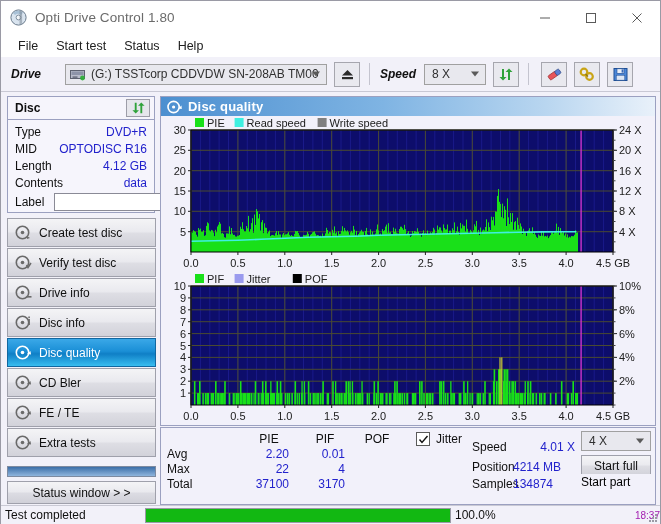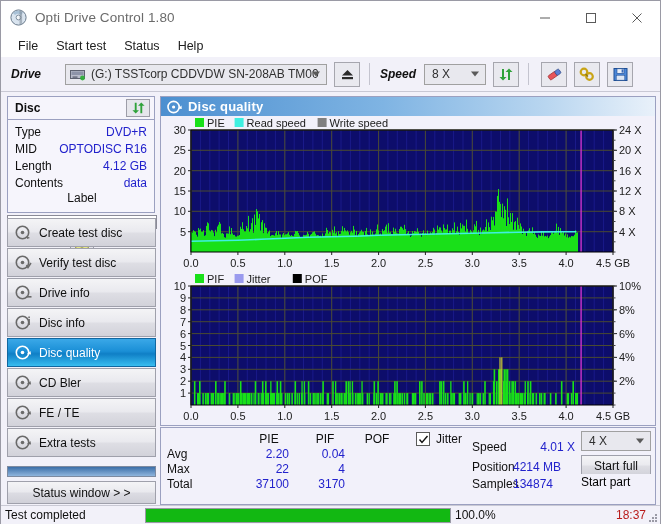--- a/index.html
+++ b/index.html
@@ -80,21 +80,21 @@
     position:relative;
   }
   .discbox .hdr .refresh{
     position:absolute;right:4px;top:2px;width:24px;height:18px;
     border:1px solid #9d9da8;background:#e6e6ec;display:flex;align-items:center;justify-content:center;
     box-sizing:border-box;
   }
   .drow{display:flex;justify-content:space-between;align-items:center;height:17px;padding:0 7px;font-size:12px;}
   .dkey{color:#101010;}
   .dval{color:#2222cc;}
-  .labelrow{display:flex;align-items:center;height:22px;padding:0 5px 0 7px;gap:10px;flex-direction:column;}
+  .labelrow{display:flex;align-items:center;height:22px;padding:0 5px 0 7px;gap:10px;}
   .labelinput{
     flex:1;height:18px;border:1px solid #8a8a96;background:#ffffff;box-sizing:border-box;
     font-family:"Liberation Sans",sans-serif;font-size:11px;padding:0 3px;color:#101010;
   }
   .discbtn{
     width:24px;height:20px;border:1px solid #9d9da8;background:#e6e6ec;
     display:flex;align-items:center;justify-content:center;box-sizing:border-box;flex:none;
   }
 
   
@@ -171,21 +171,21 @@
     background:#f2f1f9;display:flex;align-items:center;
     border-top:1px solid #c9c9d4;box-sizing:border-box;
   }
   .sb-text{margin-left:4px;font-size:12px;color:#101010;width:140px;}
   .sb-prog{
     width:306px;height:15px;border:1px solid #9a9aa6;background:#ffffff;
     box-sizing:border-box;position:relative;overflow:hidden;
   }
   .sb-progfill{height:100%;background:#12b812;}
   .sb-pct{margin-left:4px;font-size:12px;color:#101010;width:90px;}
-  .sb-time{font-size:12px;color:#b91c1c;margin-left:auto;margin-right:14px;}
+  .sb-time{font-size:10px;color:#a21caf;margin-left:auto;}
   .grip{position:absolute;right:2px;bottom:1px;width:12px;height:12px;}
 </style>
 </head>
 <body>
 
 <div id="app">
 
   <div class="titlebar">
     <span class="appicon">
       <svg width="17" height="17" viewBox="0 0 17 17">
@@ -1312,21 +1312,21 @@
       <svg width="11" height="11" viewBox="0 0 11 11">
           <path d="M1.5 5.5 L4 8.5 L9.5 2" fill="none" stroke="#101010" stroke-width="1.4"></path>
         </svg>
     </span>
     <span class="lbl" style="left:275px;top:4px">Jitter</span>
 
     <span class="lbl" style="left:6px;top:19px">Avg</span>
     <span class="lbl" style="left:6px;top:34px">Max</span>
 
     <span class="val" style="left:76px;top:19px;width:52px">2.20</span>
-    <span class="val" style="left:132px;top:19px;width:52px">0.04</span>
+    <span class="val" style="left:132px;top:19px;width:52px">0.01</span>
     <span class="val" style="left:76px;top:34px;width:52px">22</span>
     <span class="val" style="left:132px;top:34px;width:52px">4</span>
 
     <span class="lbl" style="left:311px;top:12px">Speed</span>
     <span class="val" style="left:352px;top:12px;width:62px;text-align:right">4.01 X</span>
     <span class="lbl" style="left:311px;top:32px">Position</span>
     <span class="val" style="left:352px;top:32px;width:70px;text-align:left">4214 MB</span>
 
     <span class="scombo" style="left:420px;top:3px;width:70px">
       <span>4 X</span>

